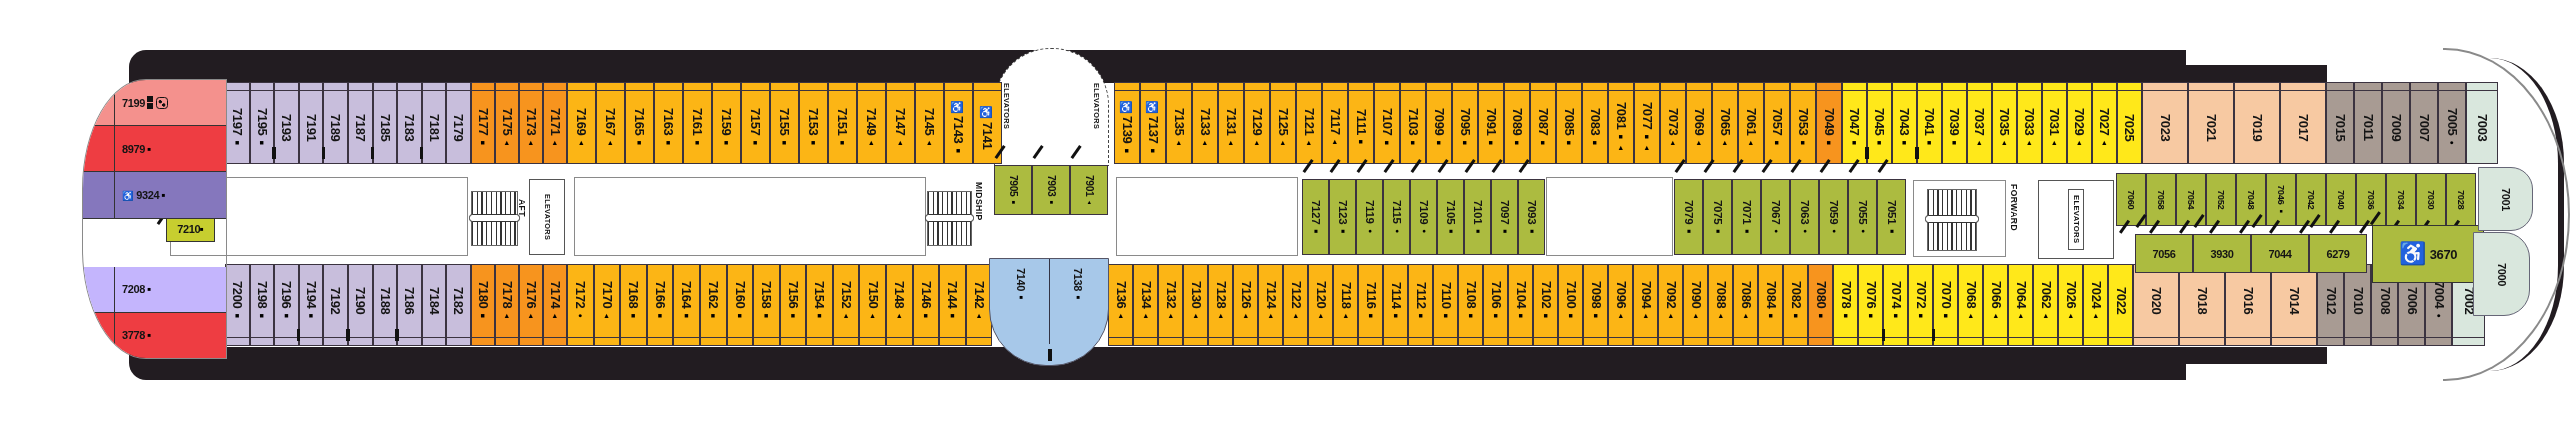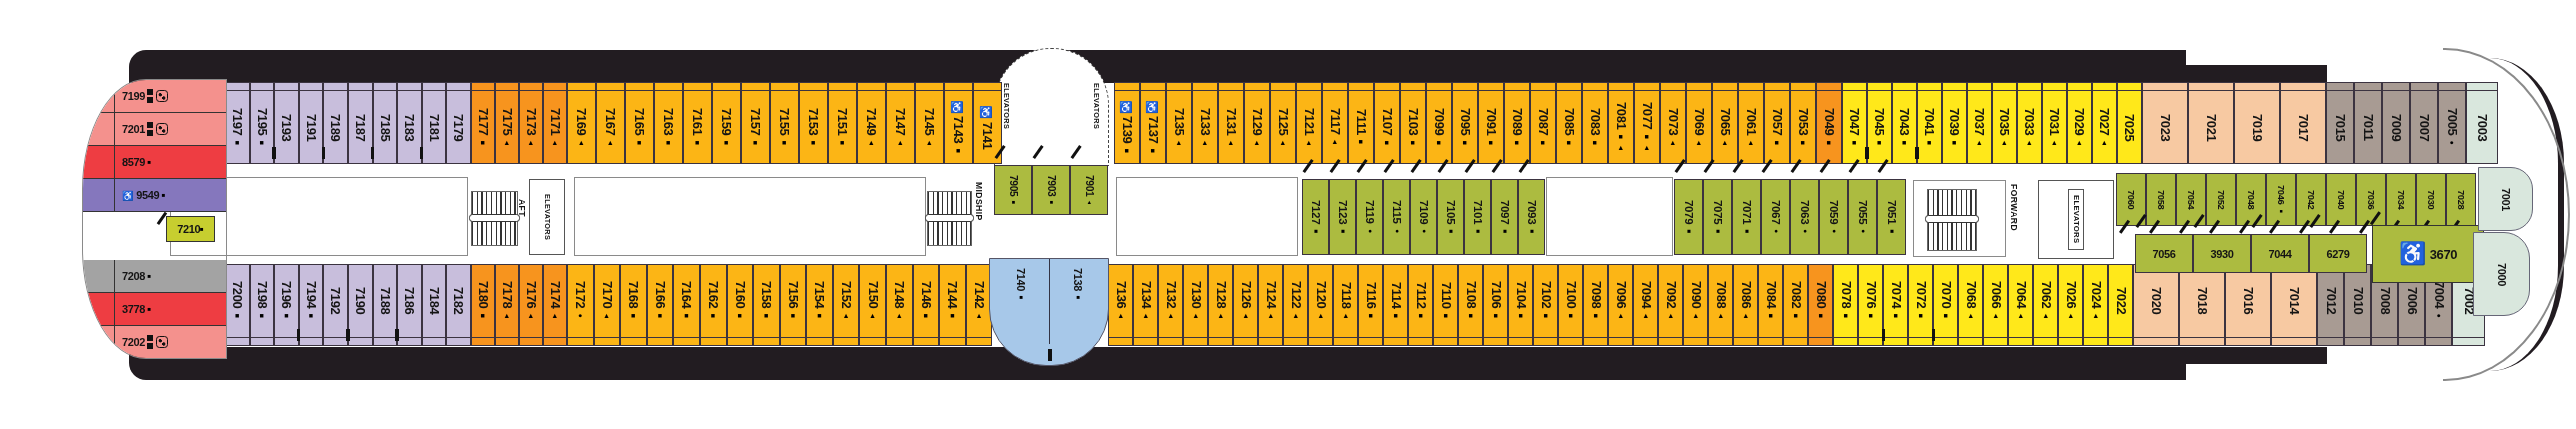--- a/index.html
+++ b/index.html
@@ -77,57 +77,43 @@
   <div id="bowArc"></div>
 
   <div id="stern">
       <div class="srow" style="background: rgb(244, 145, 141);">
         <div class="hlab">
           <span class="num">7199</span>
           <span class="sq2"></span>
           <span class="badge"></span>
         </div>
       </div>
-      <div class="srow" style="background: rgb(244, 145, 141);">
-        <div class="hlab">
-          <span class="num">7201</span>
-          <span class="sq2"></span>
-          <span class="badge"></span>
-        </div>
-      </div>
       <div class="srow" style="background: rgb(238, 61, 66);">
         <div class="hlab">
-          <span class="num">8579</span>
+          <span class="num">8979</span>
           <span class="sym">■</span>
         </div>
       </div>
       <div class="srow" style="background: rgb(133, 119, 189);">
         <div class="hlab">
           <span class="wc">♿</span>
-          <span class="num">9549</span>
+          <span class="num">9324</span>
           <span class="sym">■</span>
         </div>
       </div>
-      <div class="srow" style="background: #a3a3a3; margin-top: 48px;">
+      <div class="srow" style="background: #c4b5fd; margin-top: 48px;">
         <div class="hlab">
           <span class="num">7208</span>
           <span class="sym">■</span>
         </div>
       </div>
       <div class="srow" style="background: rgb(238, 61, 66);">
         <div class="hlab">
           <span class="num">3778</span>
           <span class="sym">■</span>
-        </div>
-      </div>
-      <div class="srow" style="background: rgb(244, 145, 141);">
-        <div class="hlab">
-          <span class="num">7202</span>
-          <span class="sq2"></span>
-          <span class="badge"></span>
         </div>
       </div>
     </div>
 
   <div id="rowTop" class="cellrow rowfs" style="left:225px;top:82px;height:82px;">
       <div class="cell t" style="width: 24.6px; background: rgb(200, 190, 220);">
         <span class="vlab"><span class="num">7197</span><span class="sym">■</span></span>
       </div>
       <div class="cell t door" style="width: 24.6px; background: rgb(200, 190, 220);">
         <span class="vlab"><span class="num">7195</span><span class="sym">■</span></span>

